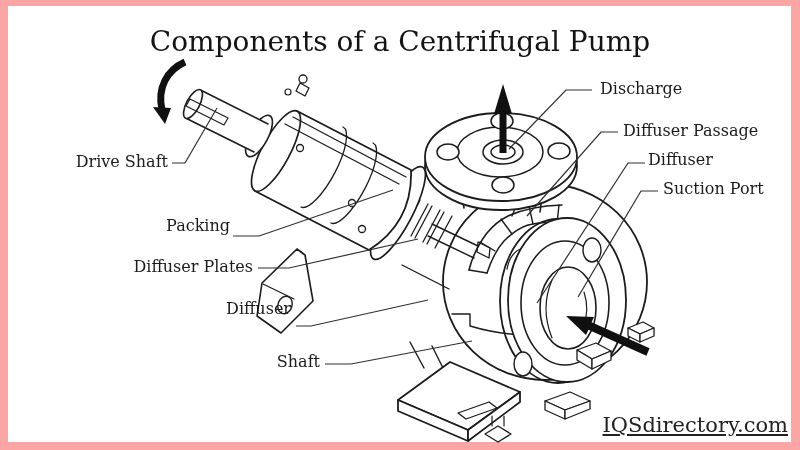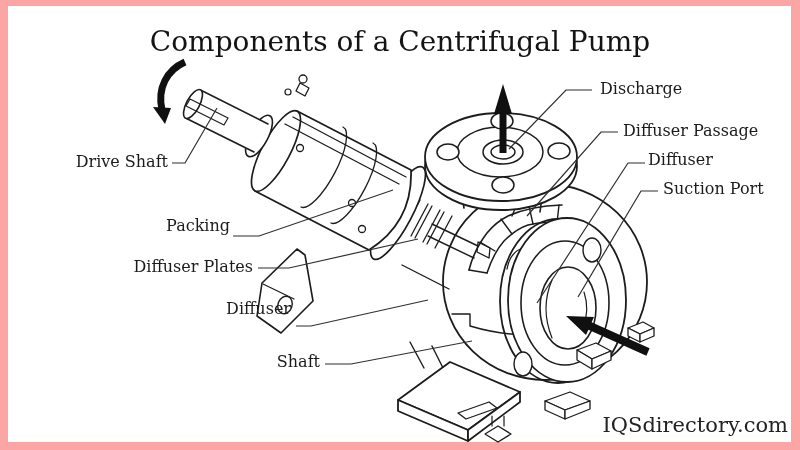--- a/index.html
+++ b/index.html
@@ -12,20 +12,21 @@
     font-size:28px;color:#141414;letter-spacing:0px;
     font-family:"DejaVu Serif","Liberation Serif",serif;
   }
   .lbl{
     position:absolute;font-size:16px;color:#1b1b1b;white-space:nowrap;
     font-family:"DejaVu Serif","Liberation Serif",serif;line-height:20px;
   }
   .watermark{
     position:absolute;right:12px;top:413px;font-size:21px;color:#222;
     font-family:"DejaVu Serif","Liberation Serif",serif;
+    text-decoration:underline;
   }
   svg{position:absolute;left:0;top:0;}
 </style>
 </head>
 <body>
 
 <div class="frame">
   <div class="canvas"></div>
 
   <svg class="layer" viewBox="0 0 800 450">

